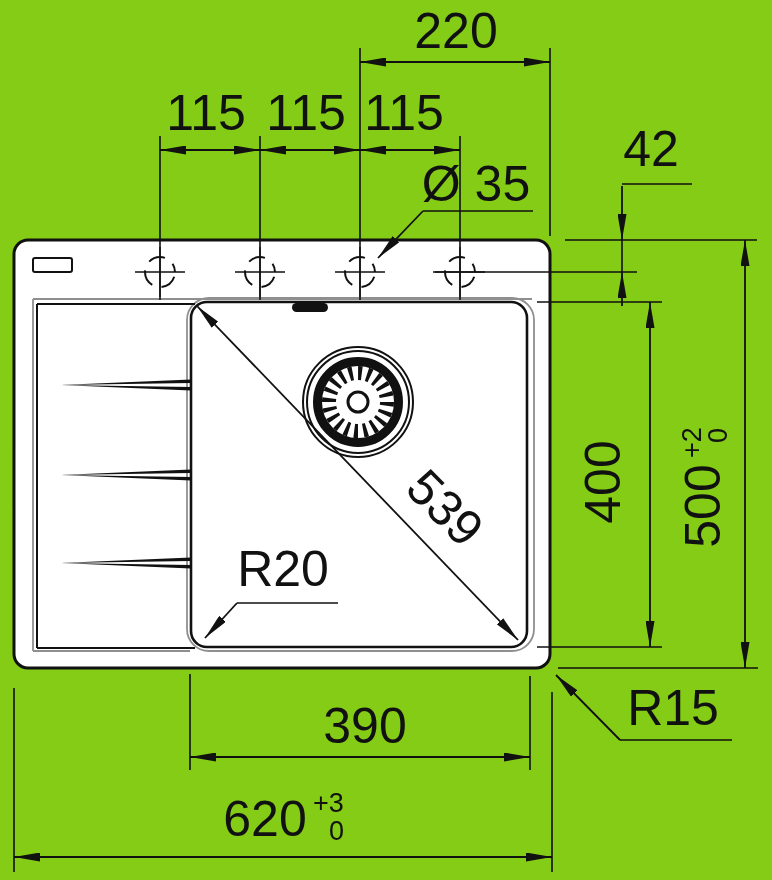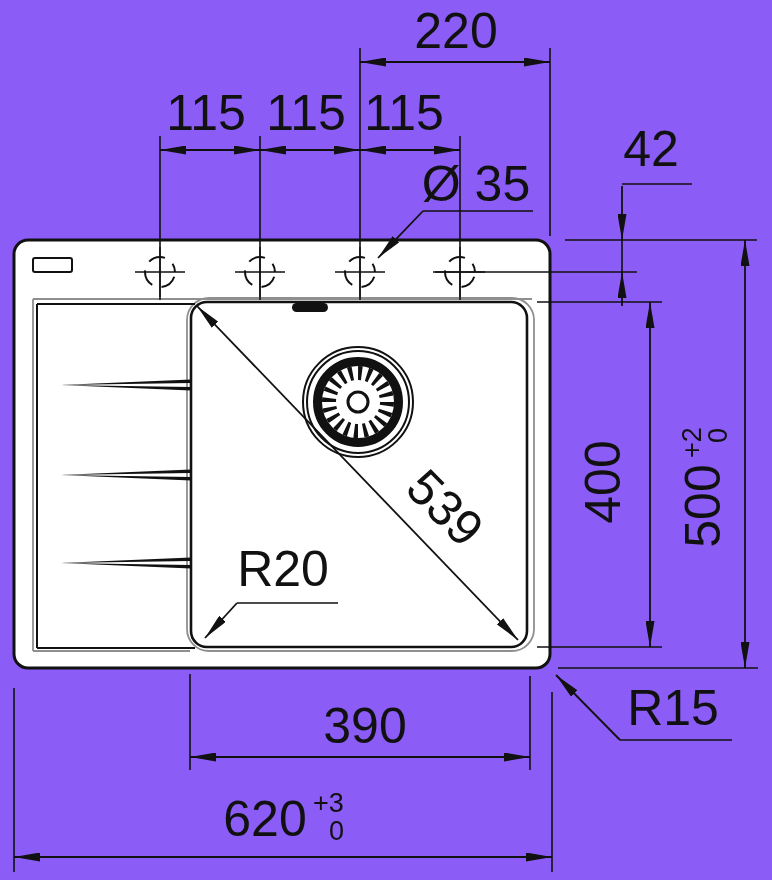--- a/index.html
+++ b/index.html
@@ -1,16 +1,16 @@
 <!DOCTYPE html>
 <html><head>
 <meta charset="utf-8">
 <style>
   html,body{margin:0;padding:0;background:#fff;}
-  .canvas{position:relative;width:772px;height:880px;background:#8b5cf6;overflow:hidden;
+  .canvas{position:relative;width:772px;height:880px;background:#84cc16;overflow:hidden;
           font-family:"Liberation Sans", sans-serif;}
   svg{display:block;}
   text{fill:#111;font-family:"Liberation Sans", sans-serif;}
   .dimtxt{font-size:50px;}
   .toltxt{font-size:27px;}
   .thin{stroke:#111;stroke-width:1.6;fill:none;}
   .dim{stroke:#111;stroke-width:1.8;fill:none;}
   .outline{stroke:#111;stroke-width:3;fill:#fff;}
   .bowl{stroke:#111;stroke-width:2.6;fill:none;}
   .dark2{stroke:#111;stroke-width:2;fill:none;}

